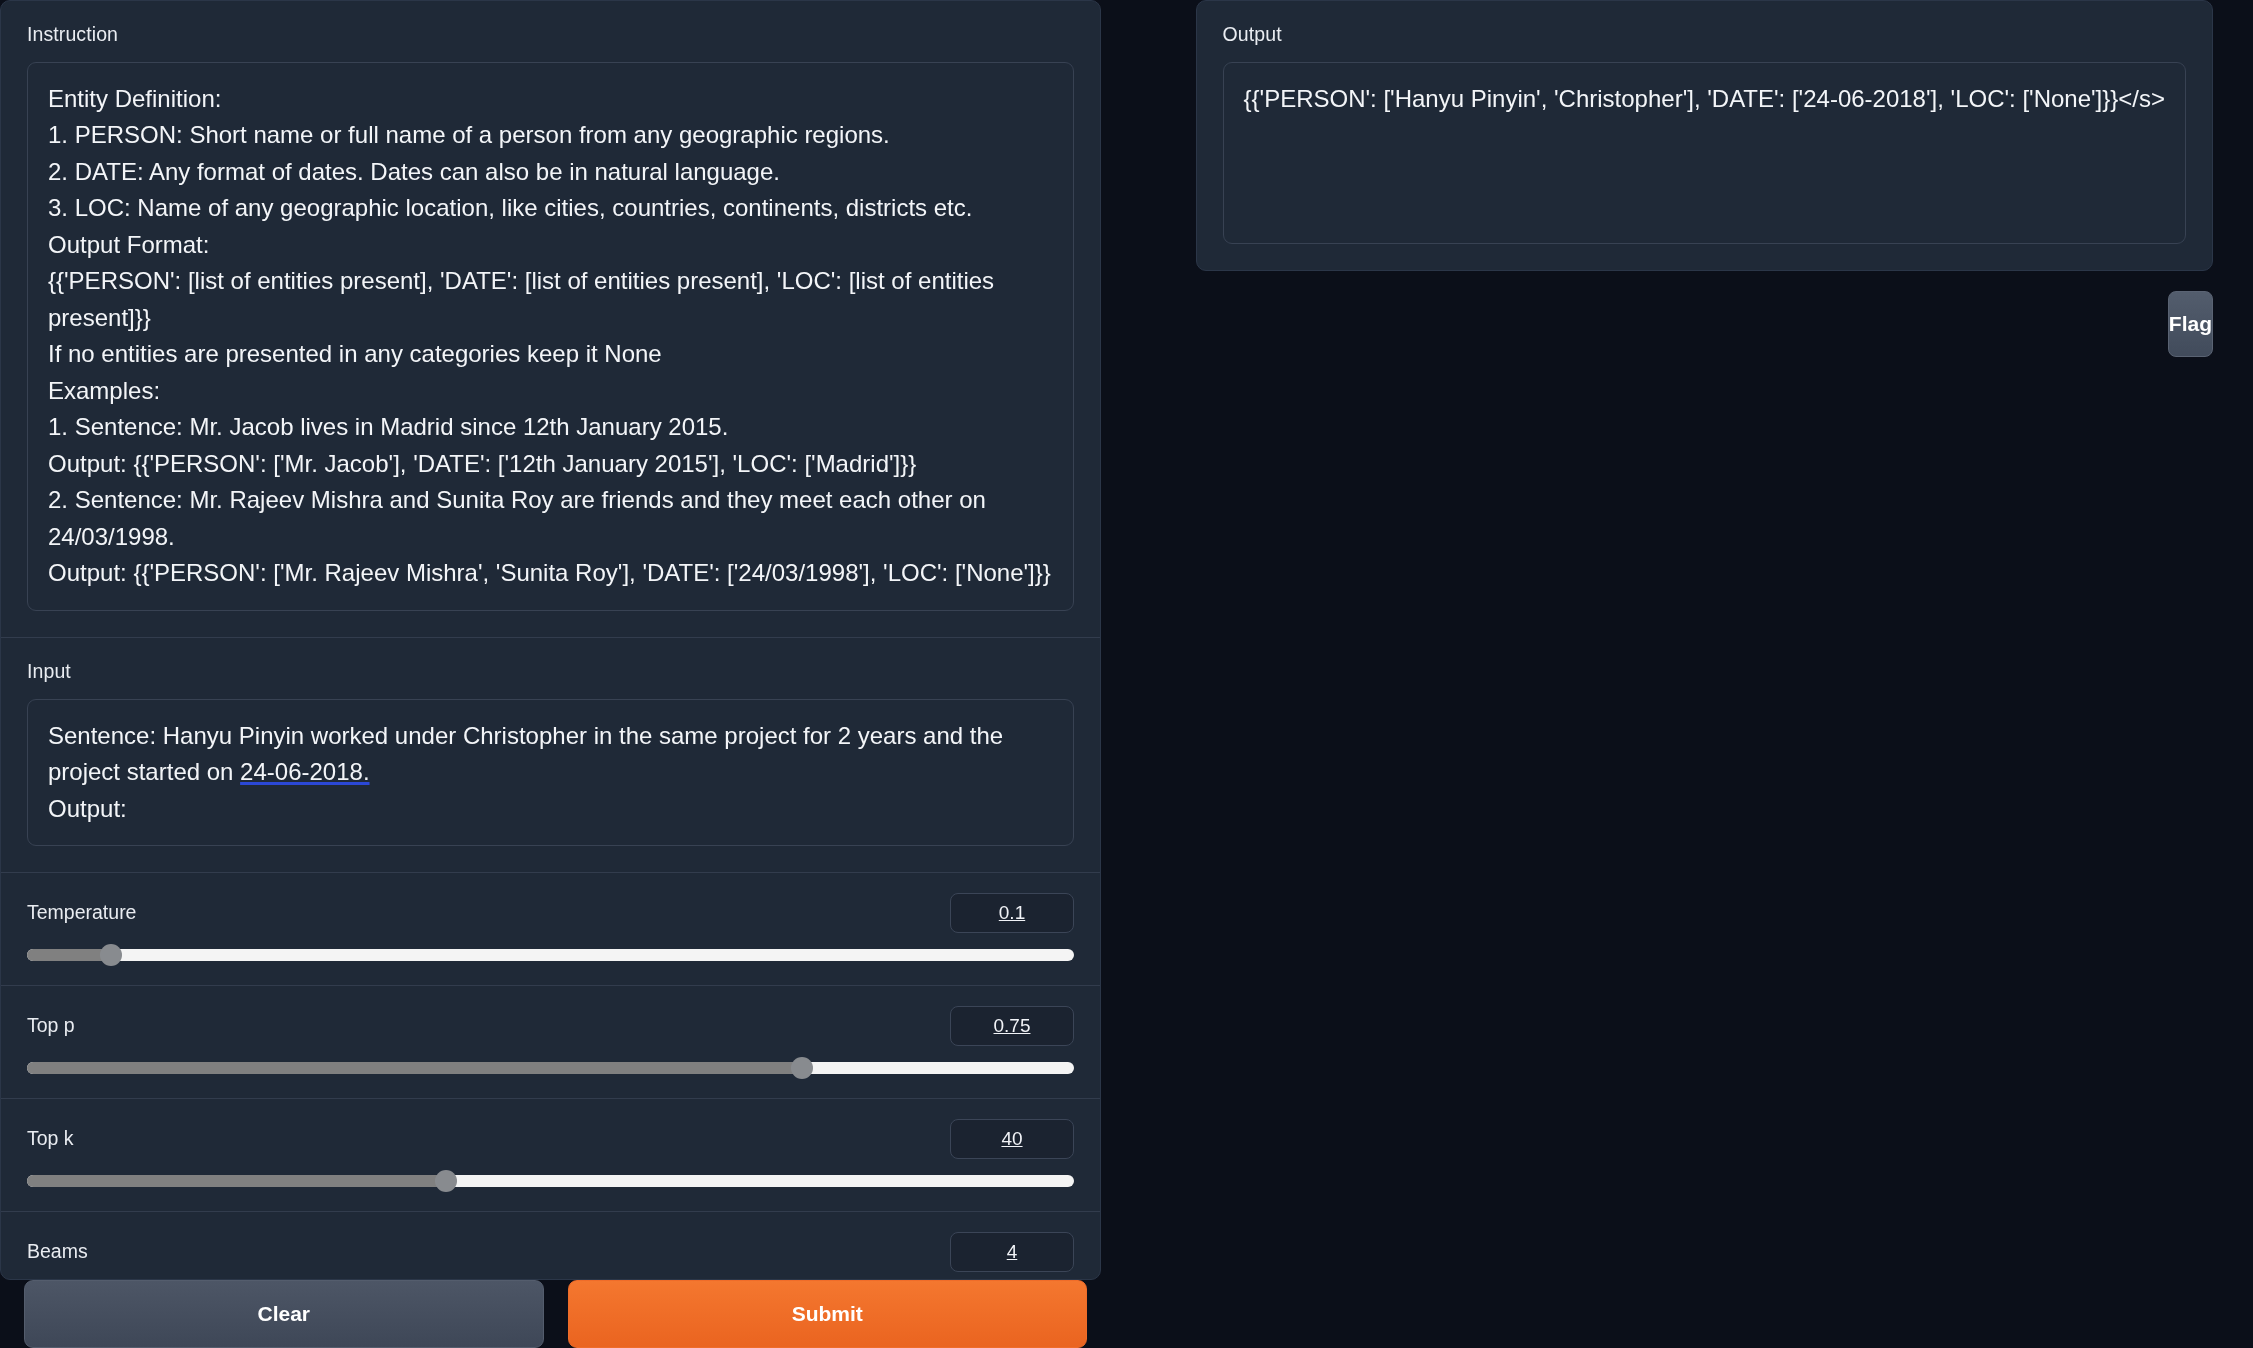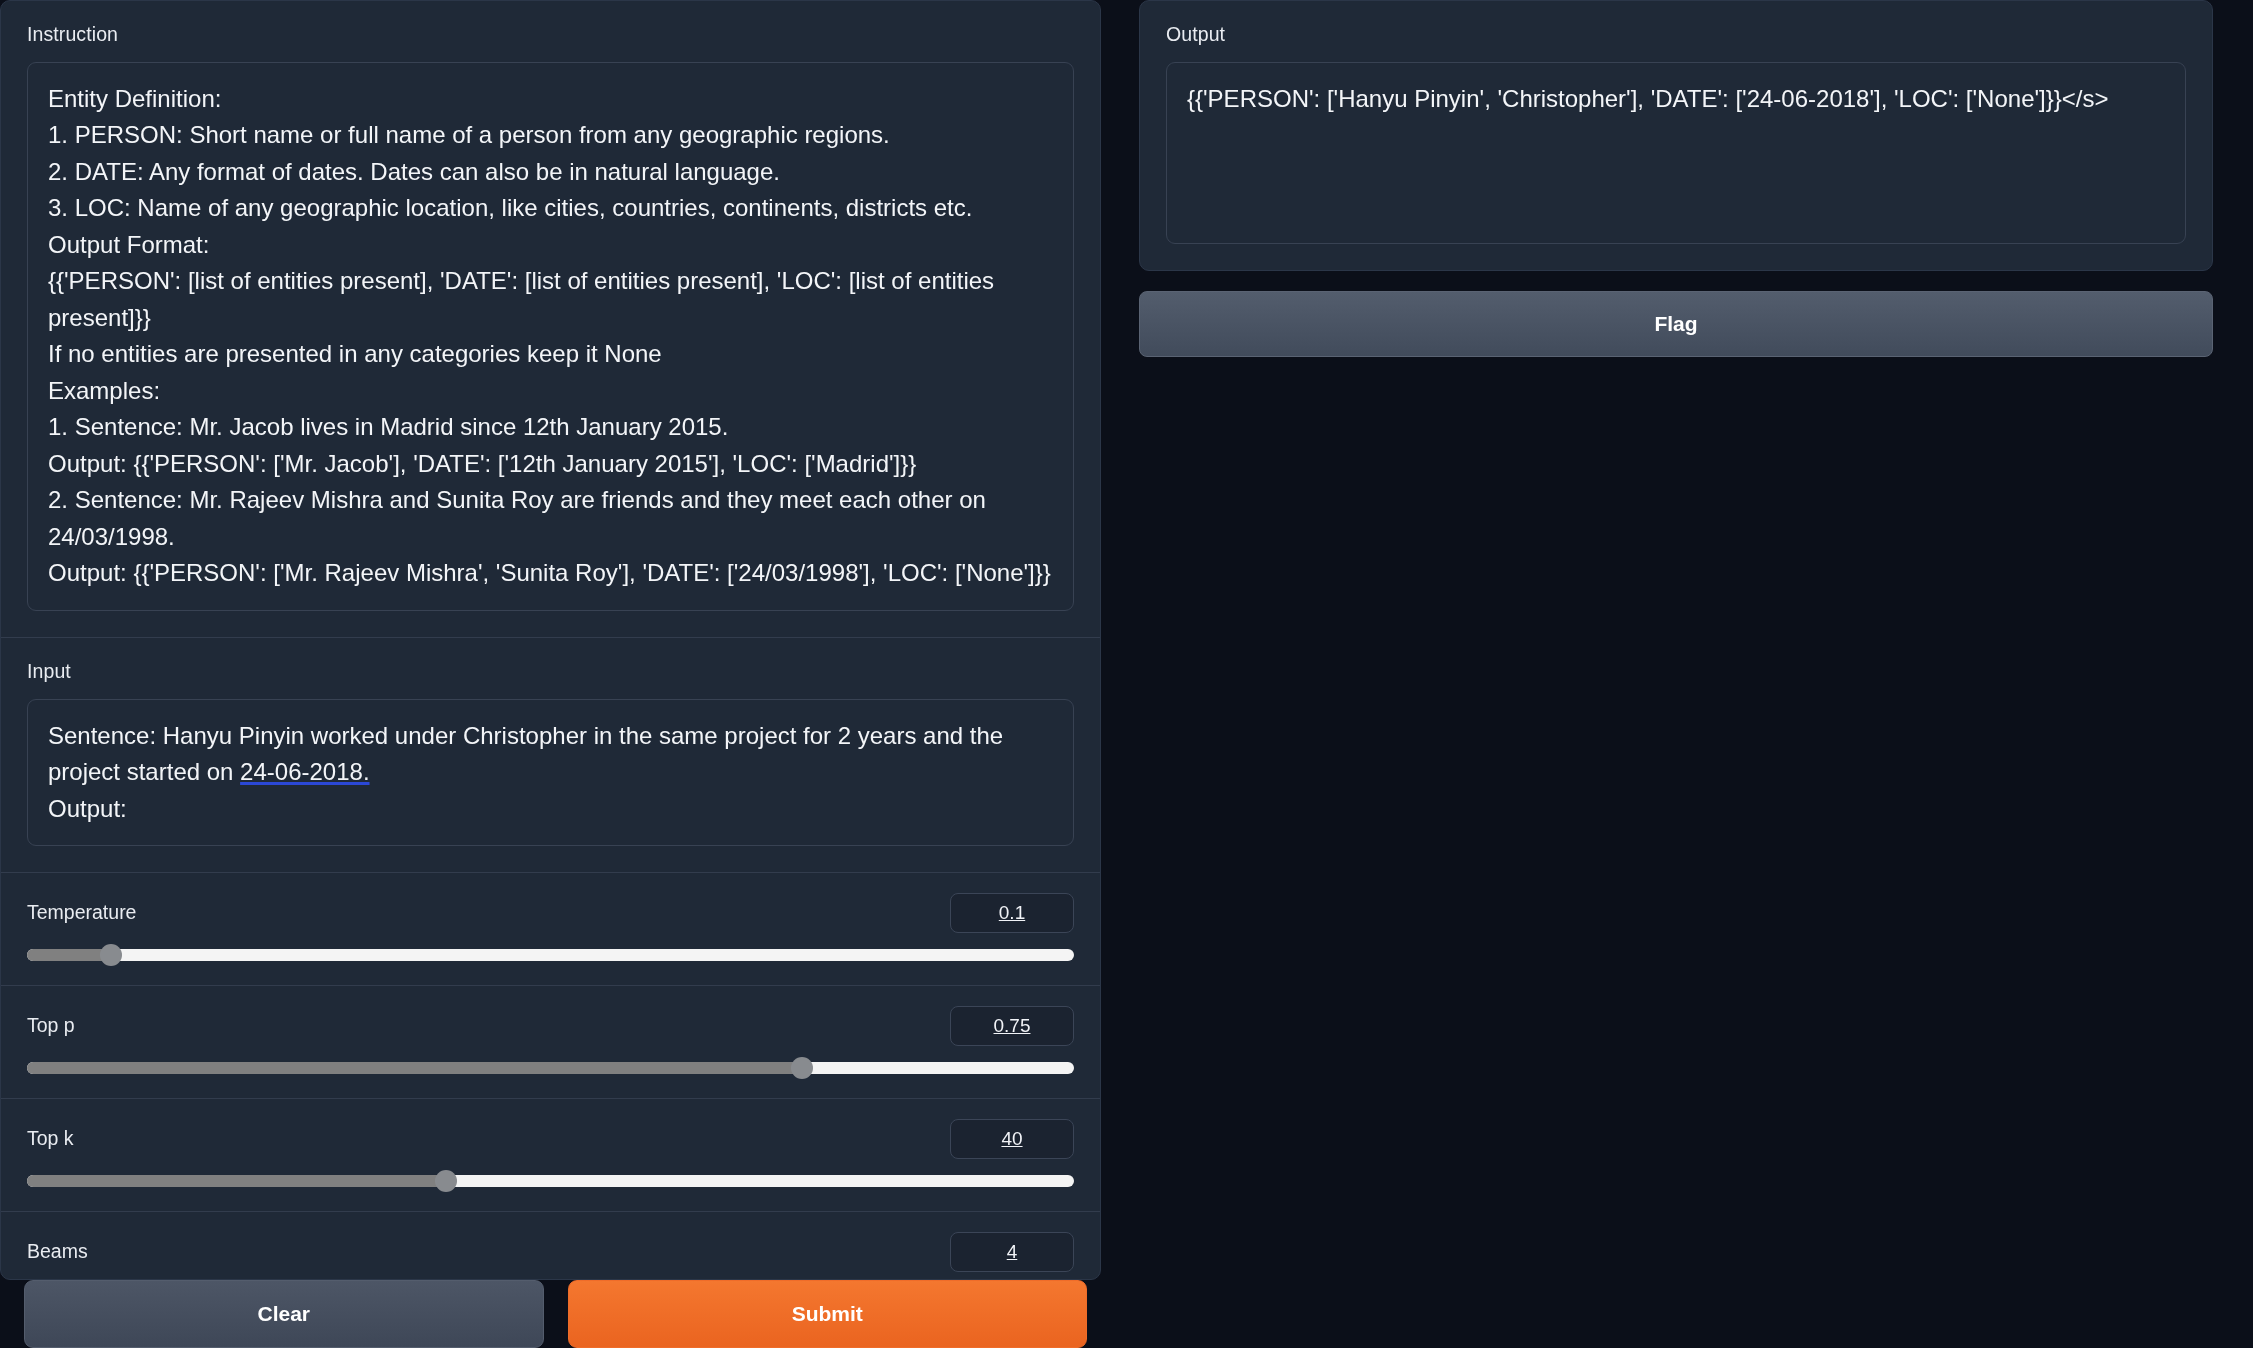--- a/index.html
+++ b/index.html
@@ -133,20 +133,21 @@
     background: linear-gradient(180deg, #f4772f 0%, #ea6420 100%);
     border-color: #ef6c29;
   }
 
   
   .right-col {
     width: 1074px;
     display: flex;
     flex-direction: column;
     gap: 20px;
+    align-items: flex-end;
   }
   .output-box { min-height: 182px; }
   .btn-flag {
     background: linear-gradient(180deg, #535d6d 0%, #414b5b 100%);
     border: 1px solid #5a6373;
     border-radius: 8px;
     text-align: center;
     font-size: 21px;
     font-weight: bold;
     color: #ffffff;

